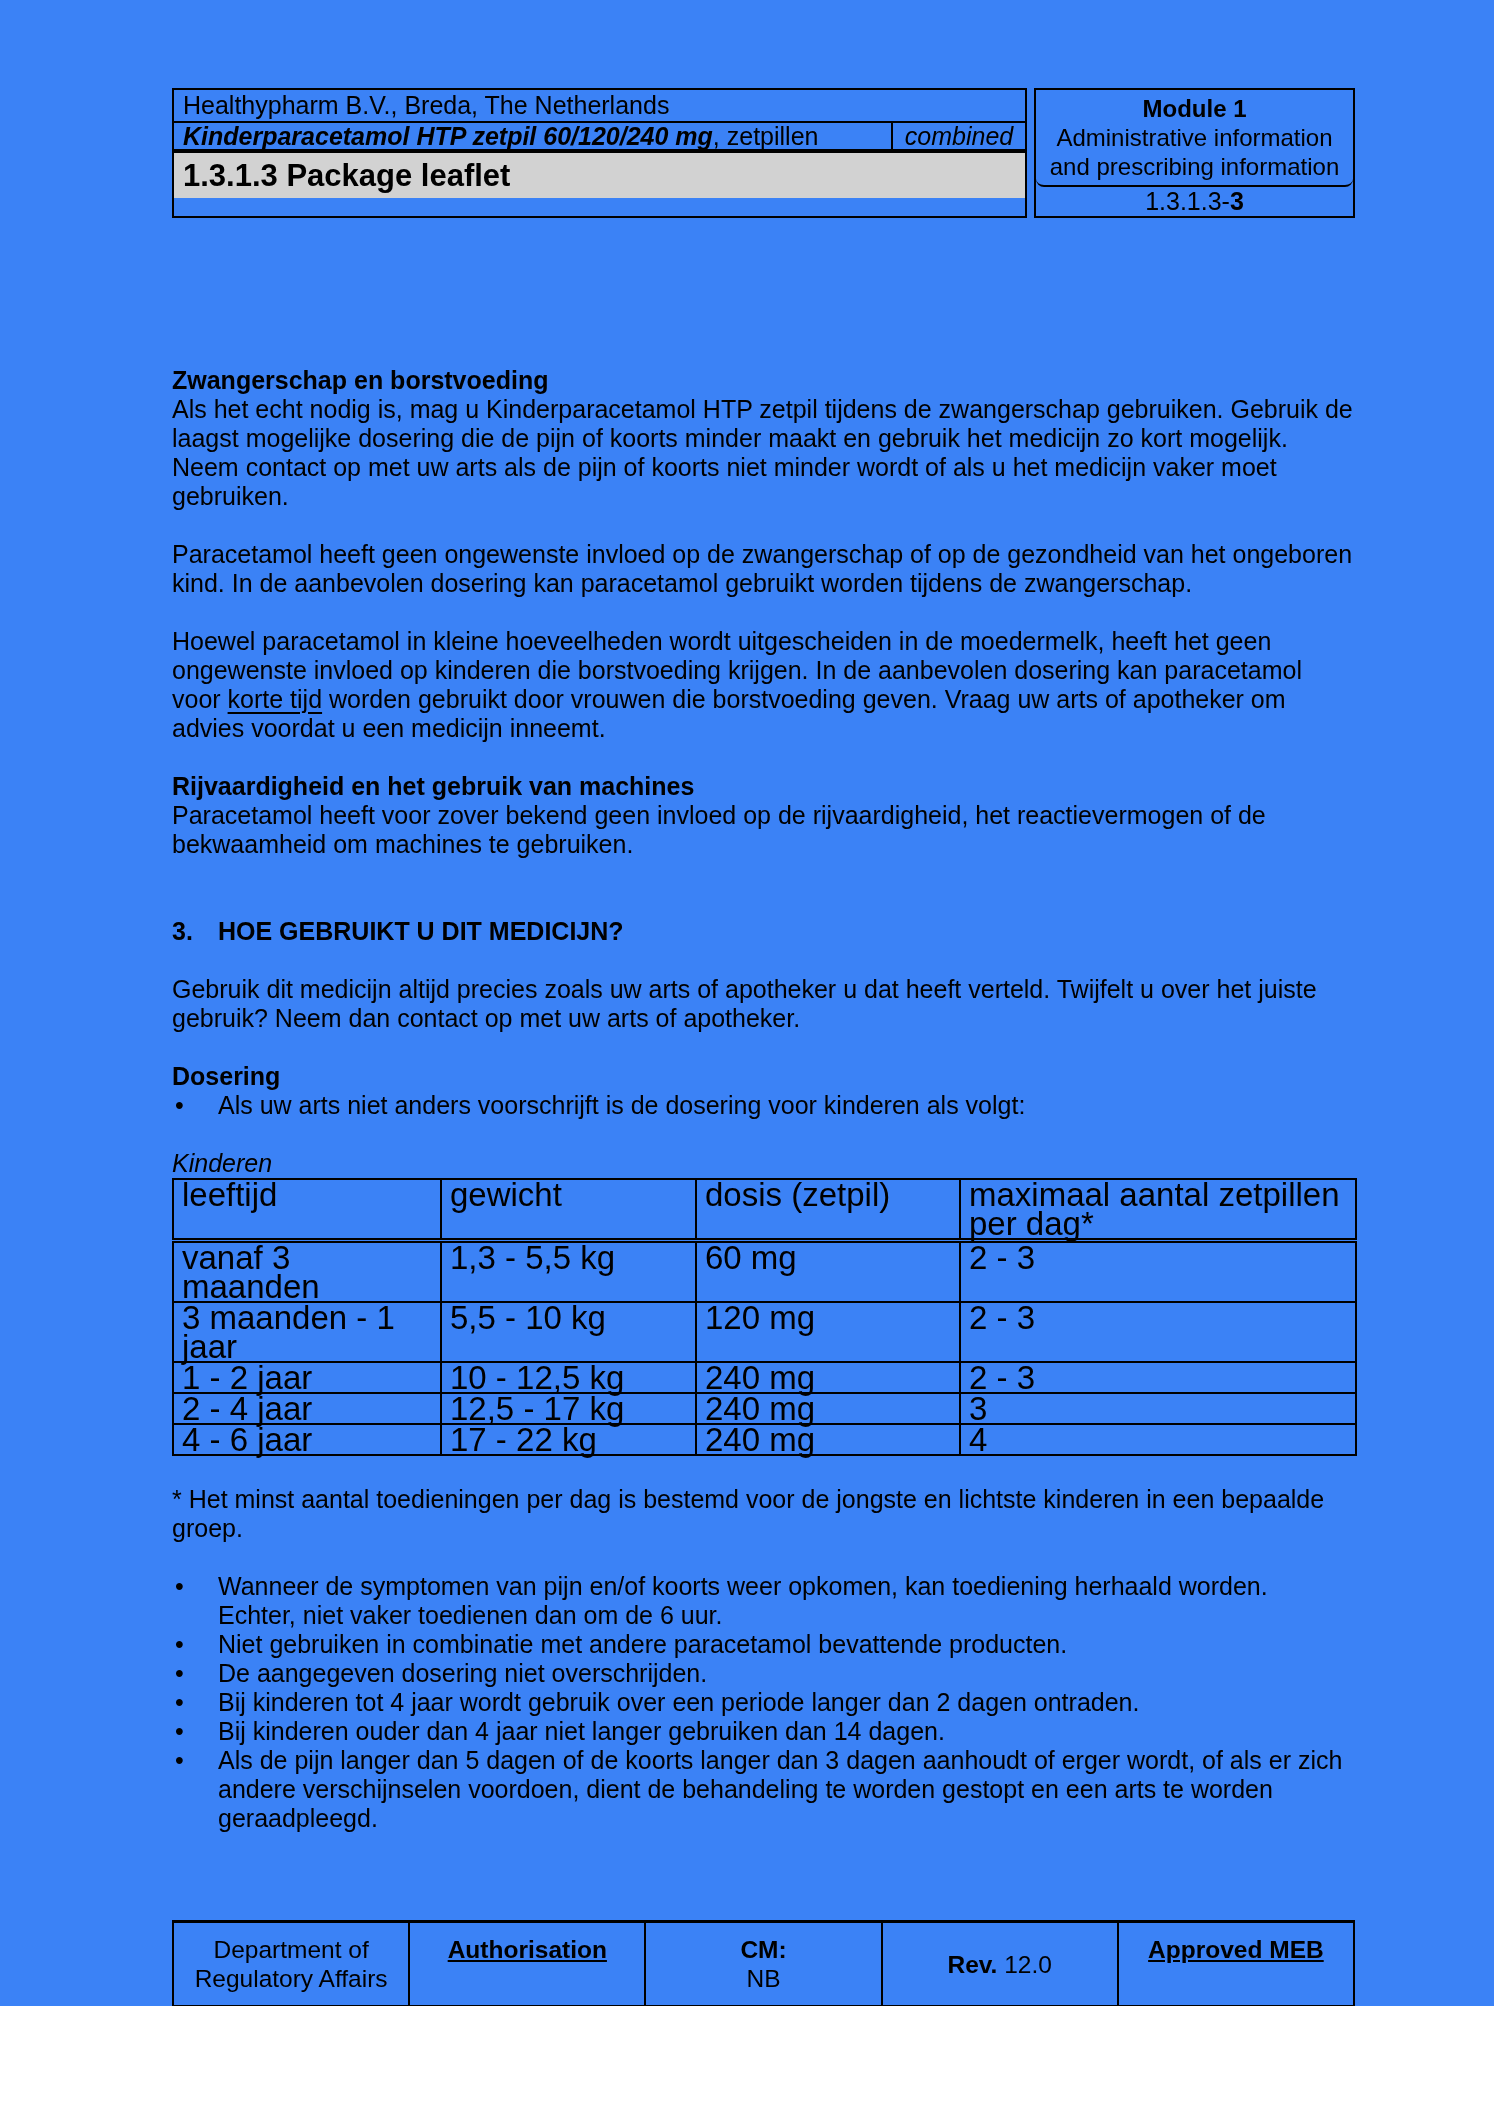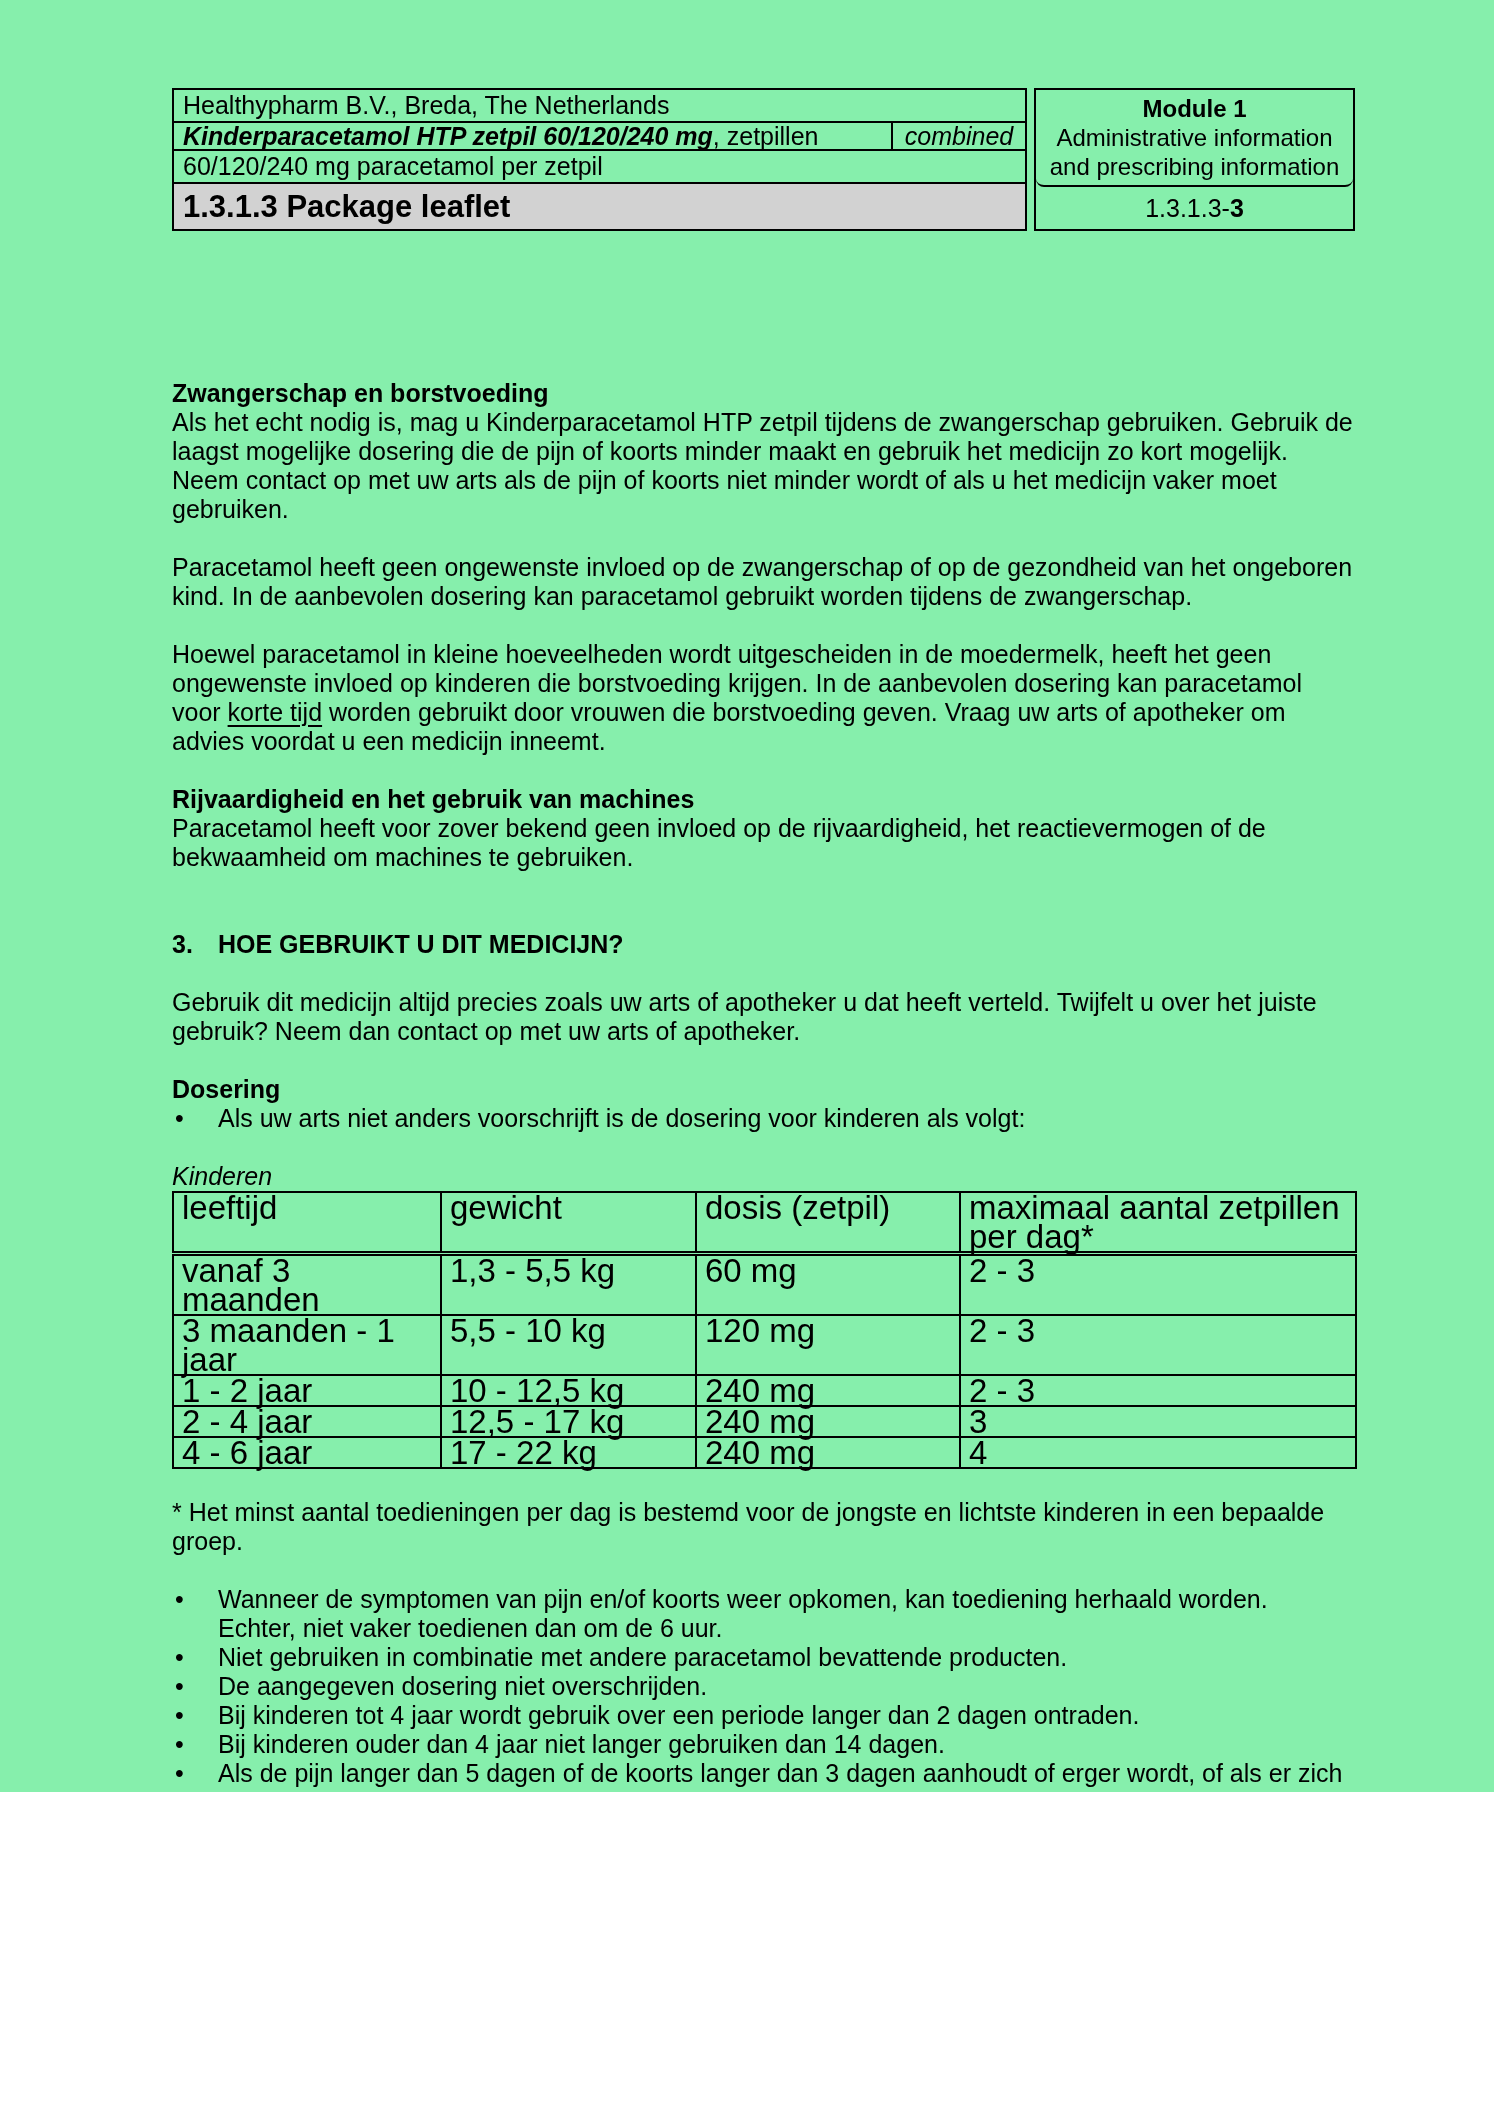--- a/index.html
+++ b/index.html
@@ -1,21 +1,21 @@
 <!DOCTYPE html>
 <html><head>
 <meta charset="utf-8">
 <style>
   * { box-sizing: border-box; margin: 0; padding: 0; }
   html,body { background:#ffffff; }
   .page {
     position: relative;
     width: 1494px;
-    height: 1792px;
-    background: #86efac;
+    height: 2006px;
+    background: #3b82f6;
     font-family: "Liberation Sans", "DejaVu Sans", sans-serif;
     font-size: 25px;
     line-height: 29px;
     color: #000000;
     overflow: hidden;
   }
   .content {
     position: absolute;
     left: 172px;
     top: 88px;
@@ -109,23 +109,20 @@
         </div>
         <div class="hdr-r2">
           <div class="hdr-prod">
             <span class="b-i">Kinderparacetamol HTP zetpil 60/120/240 mg</span>
               <span>, zetpillen</span>
           </div>
           <div class="hdr-combined">
             <span>combined</span>
           </div>
         </div>
-        <div class="hdr-r3">
-          <span>60/120/240 mg paracetamol per zetpil</span>
-        </div>
         <div class="hdr-r4">
           <span>1.3.1.3 Package leaflet</span>
         </div>
       </div>
       <div class="hdr-right">
         <div class="hdr-mod">
           <div class="bold">Module 1</div>
           <div>Administrative information</div>
           <div>and prescribing information</div>
         </div>

